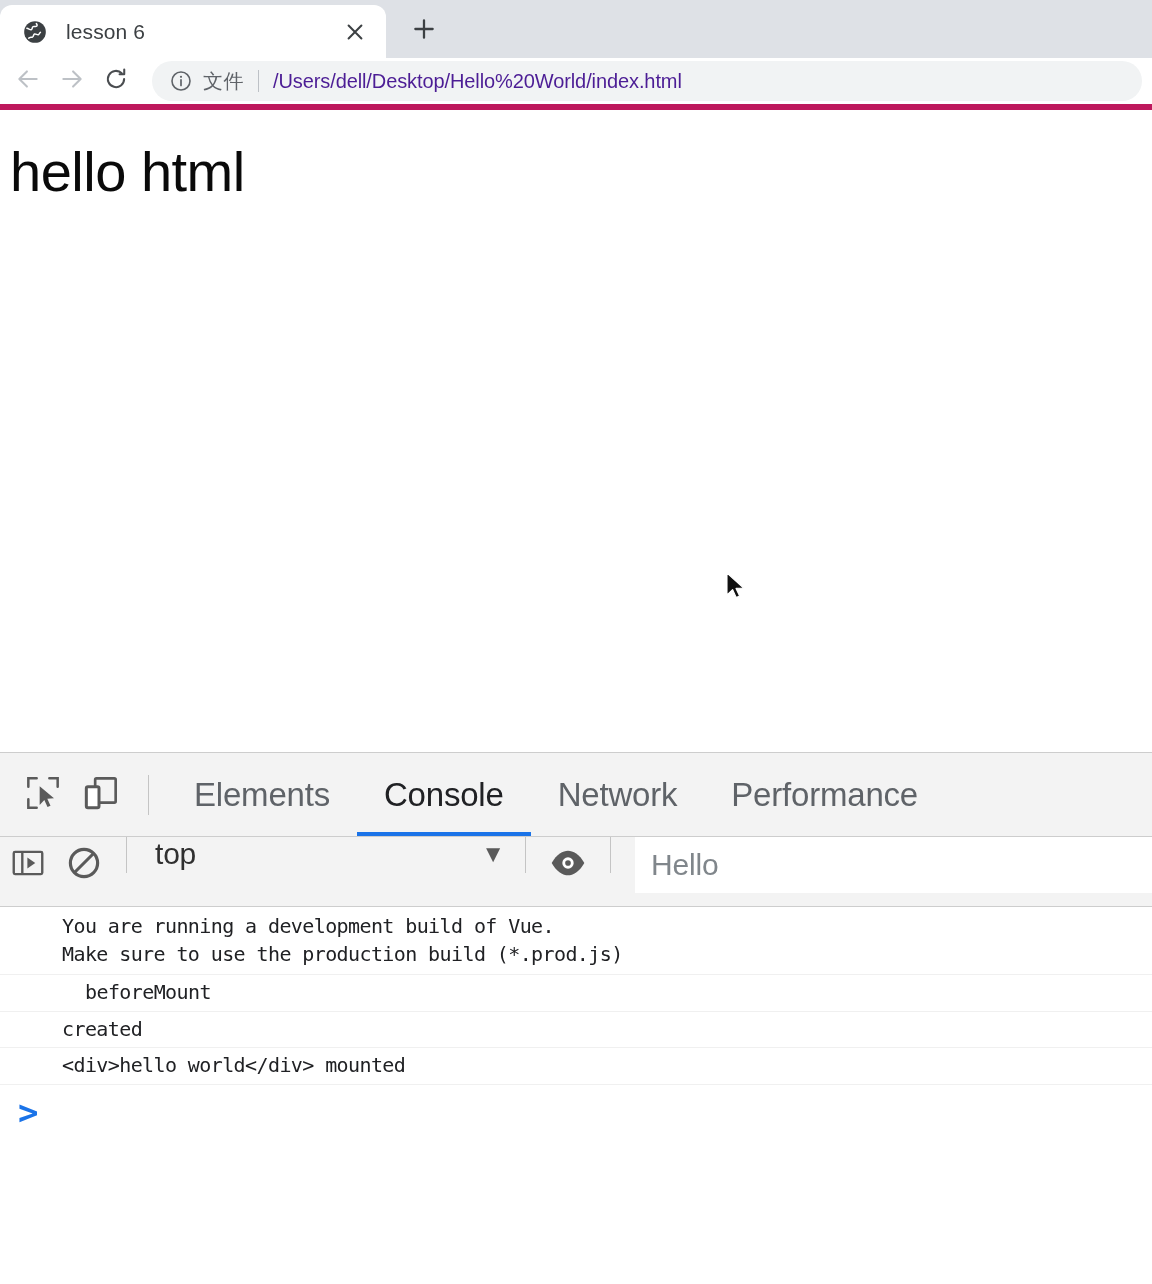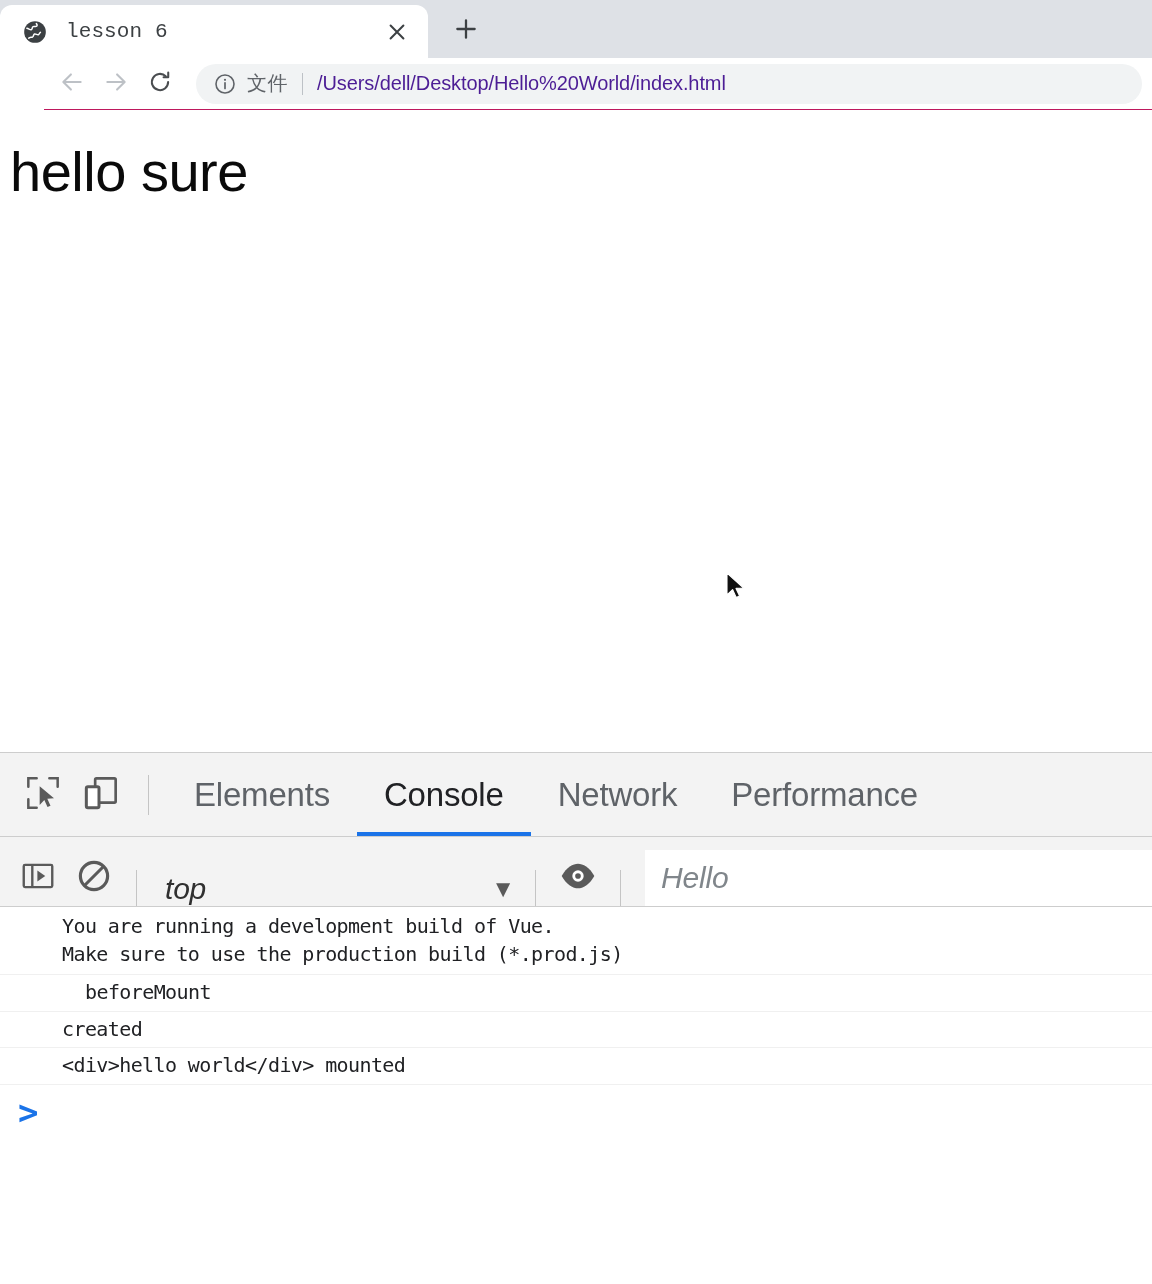--- a/index.html
+++ b/index.html
@@ -28,27 +28,26 @@
     background: #dee1e6;
     display: flex;
     align-items: flex-end;
     padding-left: 0;
     flex: 0 0 58px;
   }
 
   .tab {
     position: relative;
     height: 53px;
-    width: 428px;
+    width: 386px;
     background: #ffffff;
     border-radius: 12px 12px 0 0;
     display: flex;
     align-items: center;
     padding: 0 14px 0 22px;
-    font-family: Liberation Mono, monospace;
   }
 
   .tab-favicon {
     width: 26px;
     height: 26px;
     flex: 0 0 26px;
     display: flex;
     align-items: center;
     justify-content: center;
     margin-right: 18px;
@@ -88,22 +87,21 @@
   }
 
   
   .toolbar {
     height: 52px;
     flex: 0 0 52px;
     background: #ffffff;
     display: flex;
     align-items: center;
     padding: 0 10px 0 6px;
-    border-bottom: 1px solid #be185d;
-    margin-left: 44px;
+    border-bottom: 6px solid #be185d;
   }
 
   .nav-btn {
     width: 44px;
     height: 44px;
     flex: 0 0 44px;
     display: flex;
     align-items: center;
     justify-content: center;
     border-radius: 50%;
@@ -243,25 +241,23 @@
     height: 5px;
     background: #1a73e8;
   }
 
   
   .dt-filterbar {
     height: 70px;
     flex: 0 0 70px;
     background: #f3f3f3;
     display: flex;
-    align-items: flex-end;
+    align-items: flex-start;
     border-bottom: 1px solid #cdcdcd;
-    padding-left: 10px;
-    overflow: hidden;
-    font-style: italic;
+    overflow: hidden;
   }
 
   .fb-icon-btn {
     width: 56px;
     height: 56px;
     flex: 0 0 56px;
     display: flex;
     align-items: center;
     justify-content: center;
     color: #5a5a5a;
@@ -415,21 +411,21 @@
           <circle cx="12" cy="7.8" r="1.1" fill="currentColor"></circle>
         </svg>
       </span>
       <span class="omni-scheme">文件</span>
       <span class="omni-divider"></span>
       <span class="omni-url">/Users/dell/Desktop/Hello%20World/index.html</span>
     </div>
   </div>
 
   <div class="page-viewport">
-    <h1 class="page-heading">hello sure</h1>
+    <h1 class="page-heading">hello html</h1>
 
     <span class="cursor-arrow">
       <svg width="22" height="30" viewBox="0 0 22 30" aria-hidden="true">
         <path d="M2 1 L2 23 L7.6 17.6 L11.2 25.6 L14.6 24 L11 16.4 L18.6 16 Z" fill="#111111" stroke="#ffffff" stroke-width="1.1" stroke-linejoin="round"></path>
       </svg>
     </span>
   </div>
 
   <div class="devtools">
 

